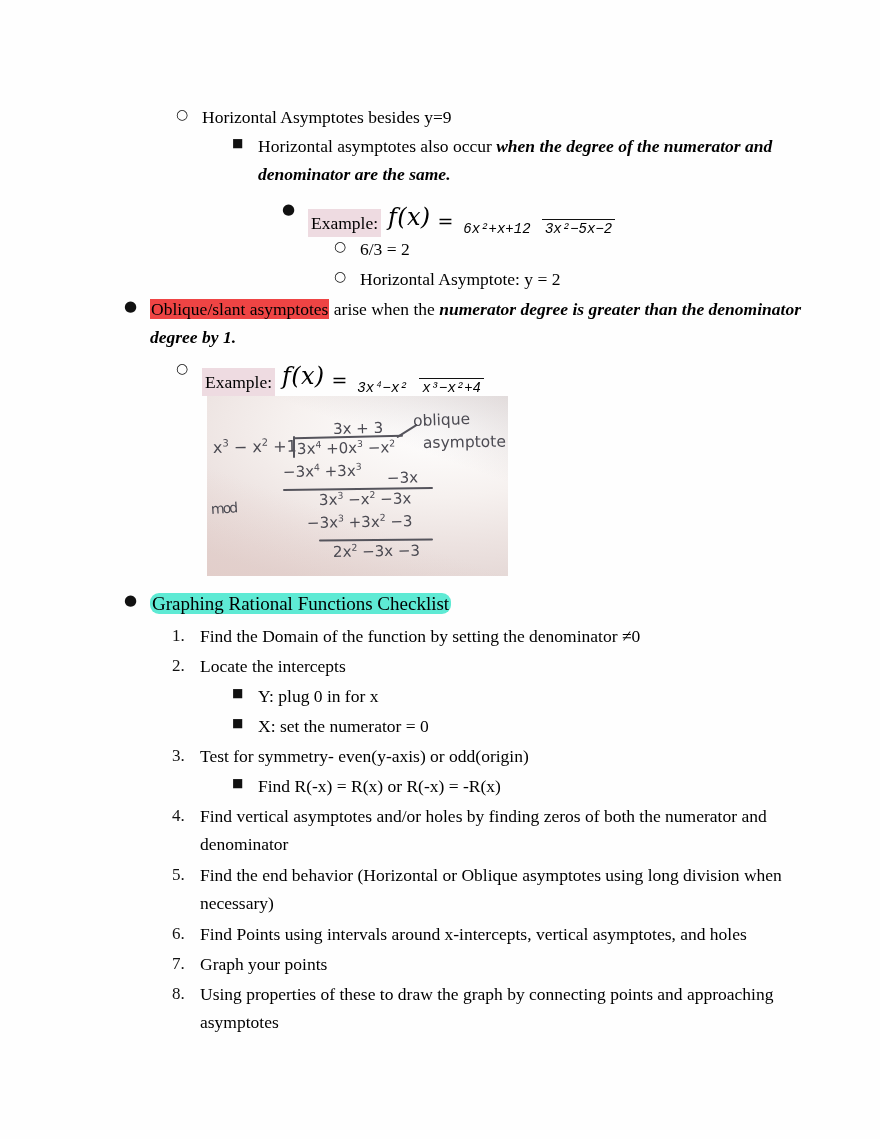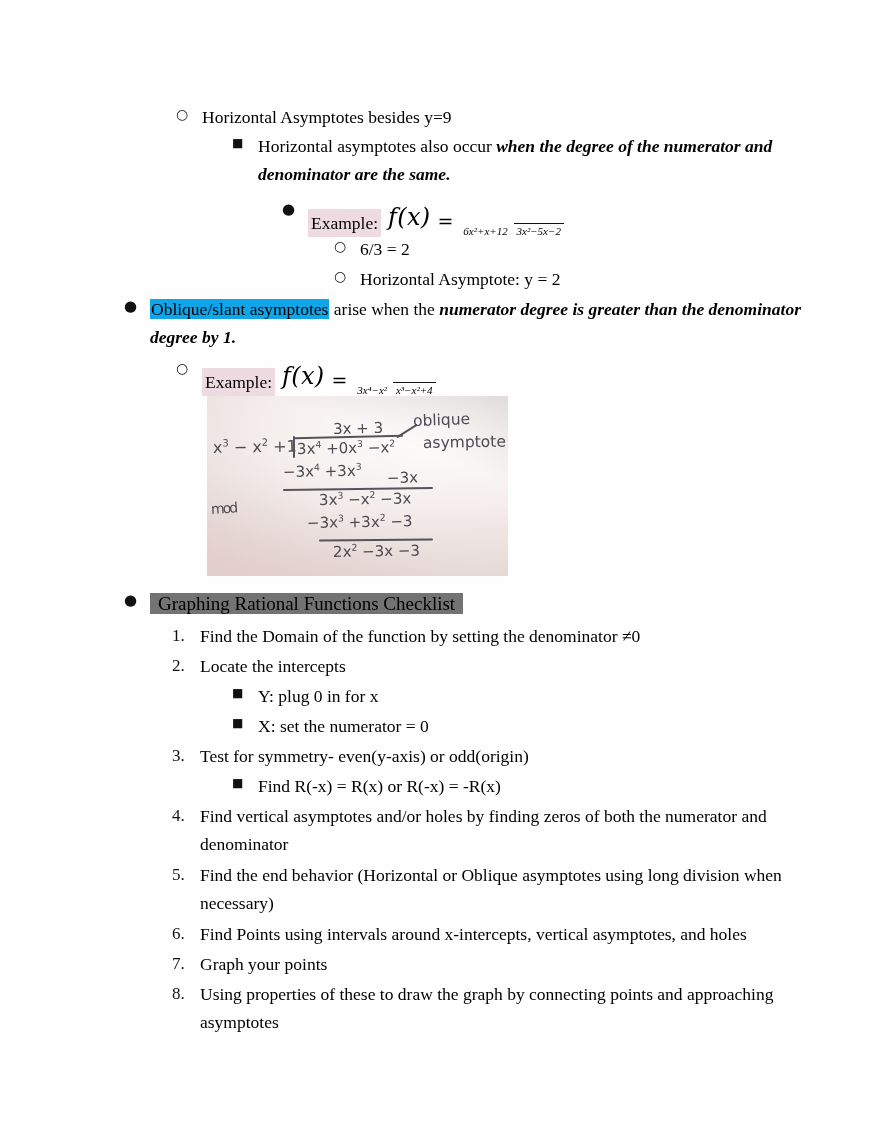--- a/index.html
+++ b/index.html
@@ -46,22 +46,22 @@
     width: 28px;
   }
   .txt {
     flex: 1 1 auto;
     font-size: 17.5px;
   }
   .bi { font-style: italic; font-weight: bold; }
   .it { }
 
   
-  .hl-yellow { background: #0ea5e9; padding: 0 1px; }
-  .hl-green  { background: #737373; padding: 0 8px; }
+  .hl-yellow { background: #ef4444; padding: 0 1px; }
+  .hl-green  { background: #5eead4; padding: 0 2px; border-radius: 9px; }
   .hl-pink   { background: #eedbe1; padding: 0 3px; }
 
   
   .mathline {
     display: inline-flex;
     align-items: flex-end;
     gap: 7px;
     vertical-align: middle;
   }
   .fx {
@@ -69,22 +69,22 @@
     font-style: italic;
     font-size: 24px;
     letter-spacing: .3px;
   }
   .eq { font-size: 19px; font-family: "DejaVu Serif", serif; }
   .frac {
     display: inline-block;
     text-align: center;
     vertical-align: middle;
     font-style: italic;
-    font-size: 11px;
-    font-family: Liberation Serif, serif;
+    font-size: 14px;
+    font-family: Liberation Mono, monospace;
     line-height: 1.18;
     position: relative;
     top: 1px;
   }
   .frac .num { padding: 0 3px 1px 3px; }
   .frac .den { padding: 1px 3px 0 3px; border-top: 1.1px solid #111; }
 
   
   .photo {
     position: absolute;

